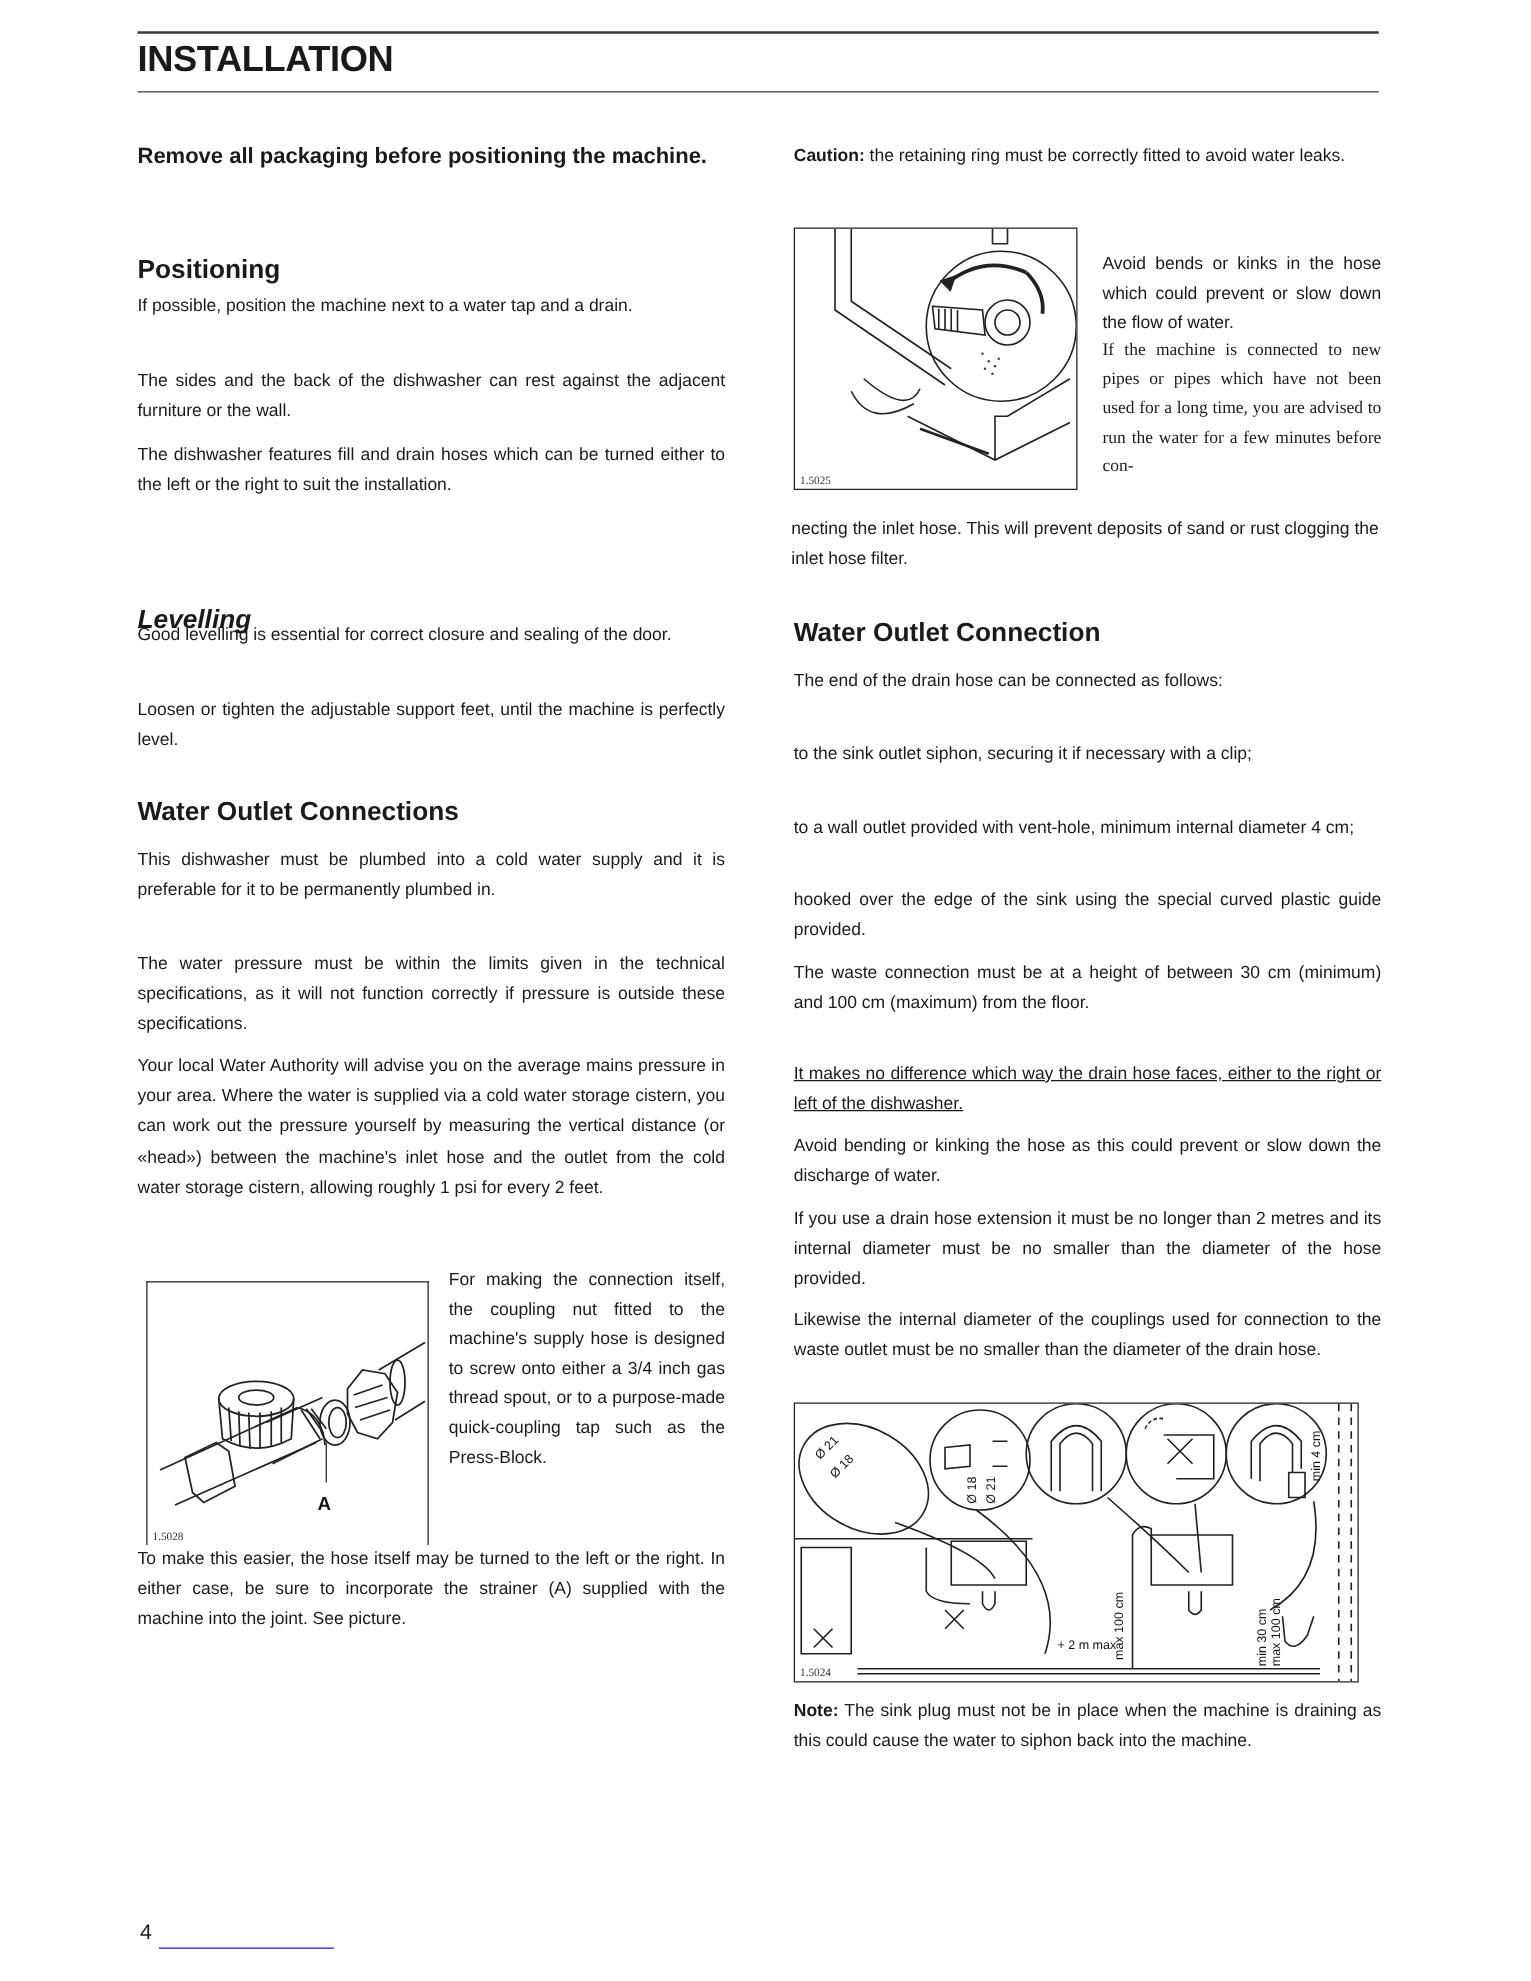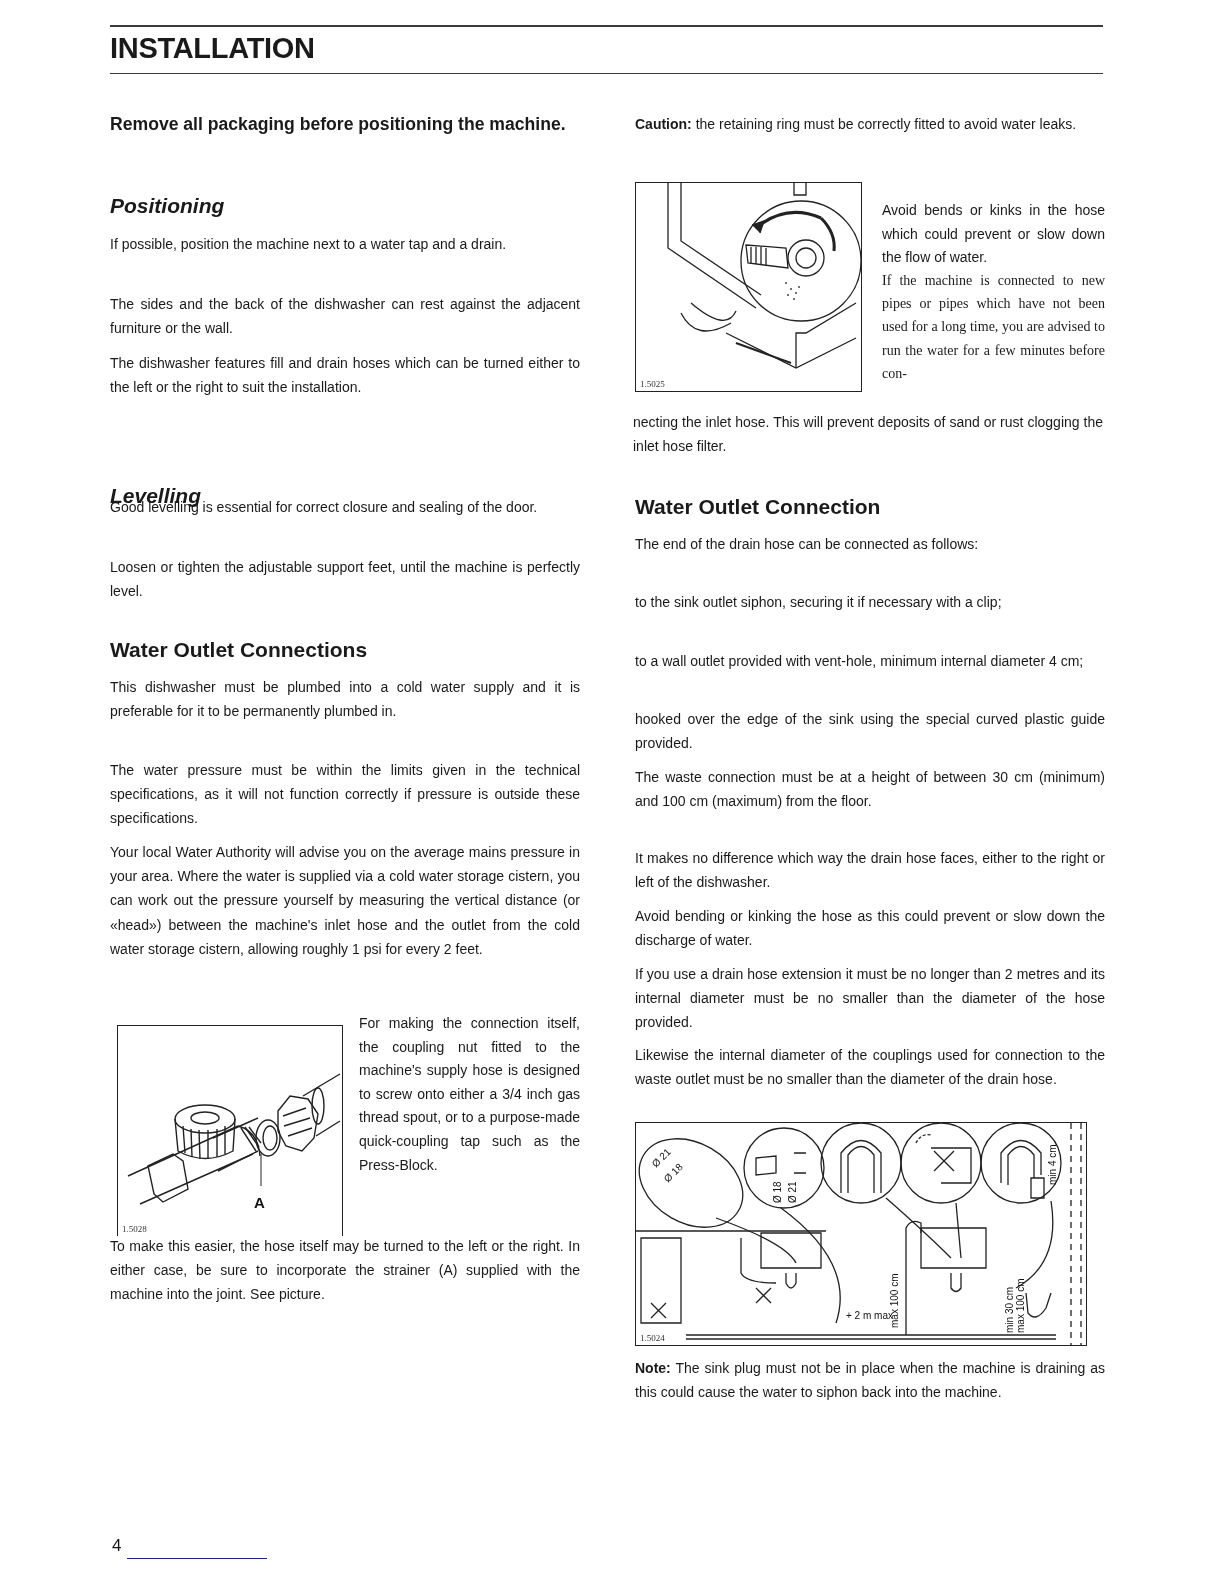--- a/index.html
+++ b/index.html
@@ -30,21 +30,21 @@
 <body>
 
 <div class="rule top"></div>
 <h1 class="page-title">INSTALLATION</h1>
 <div class="rule bottom"></div>
 
 <div class="col left">
 
   <p class="abs lead" style="top:112px; width:470px; text-align:left;">Remove all packaging before positioning the machine.</p>
 
-  <h2 class="abs" style="top:193px;font-style:italic;">Positioning</h2>
+  <h2 class="abs" style="top:203px;">Positioning</h2>
   <p class="abs" style="top:232px; width:470px;">If possible, position the machine next to a water tap and a drain.</p>
   <p class="abs" style="top:292px; width:470px;">The sides and the back of the dishwasher can rest against the adjacent furniture or the wall.</p>
   <p class="abs" style="top:351px; width:470px;">The dishwasher features fill and drain hoses which can be turned either to the left or the right to suit the installation.</p>
 
   <h2 class="abs" style="top:483px;font-style:italic;">Levelling</h2>
   <p class="abs" style="top:495px; width:470px;">Good levelling is essential for correct closure and sealing of the door.</p>
   <p class="abs" style="top:555px; width:470px;">Loosen or tighten the adjustable support feet, until the machine is perfectly level.</p>
 
   <h2 class="abs" style="top:637px;">Water Outlet Connections</h2>
   <p class="abs" style="top:675px; width:470px;">This dishwasher must be plumbed into a cold water supply and it is preferable for it to be permanently plumbed in.</p>
@@ -127,21 +127,21 @@
   <p class="abs" style="top:169px; left:247px; width:223px; line-height:23.6px;margin-top:30px;">Avoid bends or kinks in the hose which could prevent or slow down the flow of water.</p>
   <p class="abs" style="top:269px; left:247px; width:223px; line-height:23.2px;font-family:Liberation Serif, serif;">If the machine is connected to new pipes or pipes which have not been used for a long time, you are advised to run the water for a few minutes before con-</p>
   <p class="abs" style="top:410px; width:470px; left:-2px;">necting the inlet hose. This will prevent deposits of sand or rust clogging the inlet hose filter.</p>
 
   <h2 class="abs" style="top:494px;">Water Outlet Connection</h2>
   <p class="abs" style="top:532px; width:470px;">The end of the drain hose can be connected as follows:</p>
   <p class="abs" style="top:590px; width:470px;">to the sink outlet siphon, securing it if necessary with a clip;</p>
   <p class="abs" style="top:649px; width:470px;">to a wall outlet provided with vent-hole, minimum internal diameter 4 cm;</p>
   <p class="abs" style="top:707px; width:470px;">hooked over the edge of the sink using the special curved plastic guide provided.</p>
   <p class="abs" style="top:765px; width:470px;">The waste connection must be at a height of between 30 cm (minimum) and 100 cm (maximum) from the floor.</p>
-  <p class="abs" style="top:846px; width:470px;">It makes no difference which way the drain hose faces, either to the right or left of the dishwasher.</p>
+  <p class="abs" style="top:846px; width:470px;text-decoration:underline;">It makes no difference which way the drain hose faces, either to the right or left of the dishwasher.</p>
   <p class="abs" style="top:904px; width:470px;">Avoid bending or kinking the hose as this could prevent or slow down the discharge of water.</p>
   <p class="abs" style="top:962px; width:470px;">If you use a drain hose extension it must be no longer than 2 metres and its internal diameter must be no smaller than the diameter of the hose provided.</p>
   <p class="abs" style="top:1043px; width:470px;">Likewise the internal diameter of the couplings used for connection to the waste outlet must be no smaller than the diameter of the drain hose.</p>
 
   <div class="figure" style="left:0px; top:1122px; width:450px; height:222px;">
     <svg width="450" height="222" viewBox="0 0 450 222">
       <g fill="none" stroke="#222" stroke-width="1.3">
 
         <path d="M435 0 L435 222" stroke-dasharray="6 5"></path>
         <path d="M445 0 L445 222" stroke-dasharray="6 5"></path>

